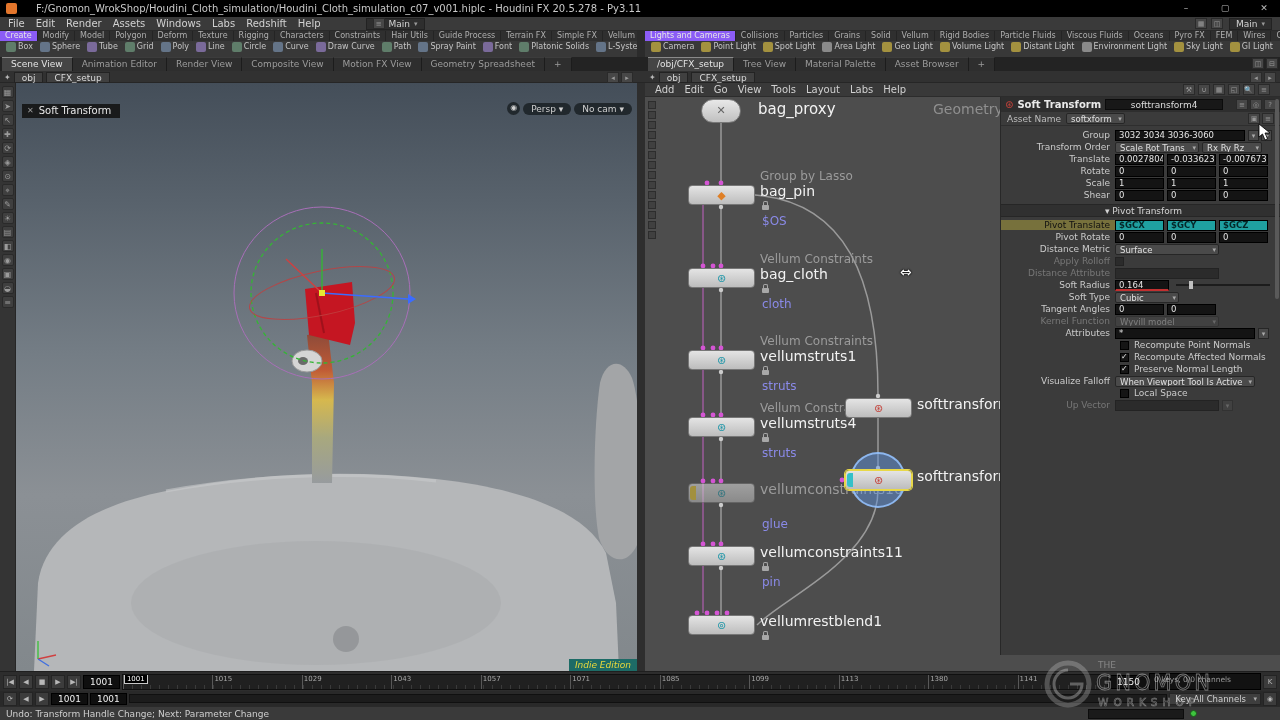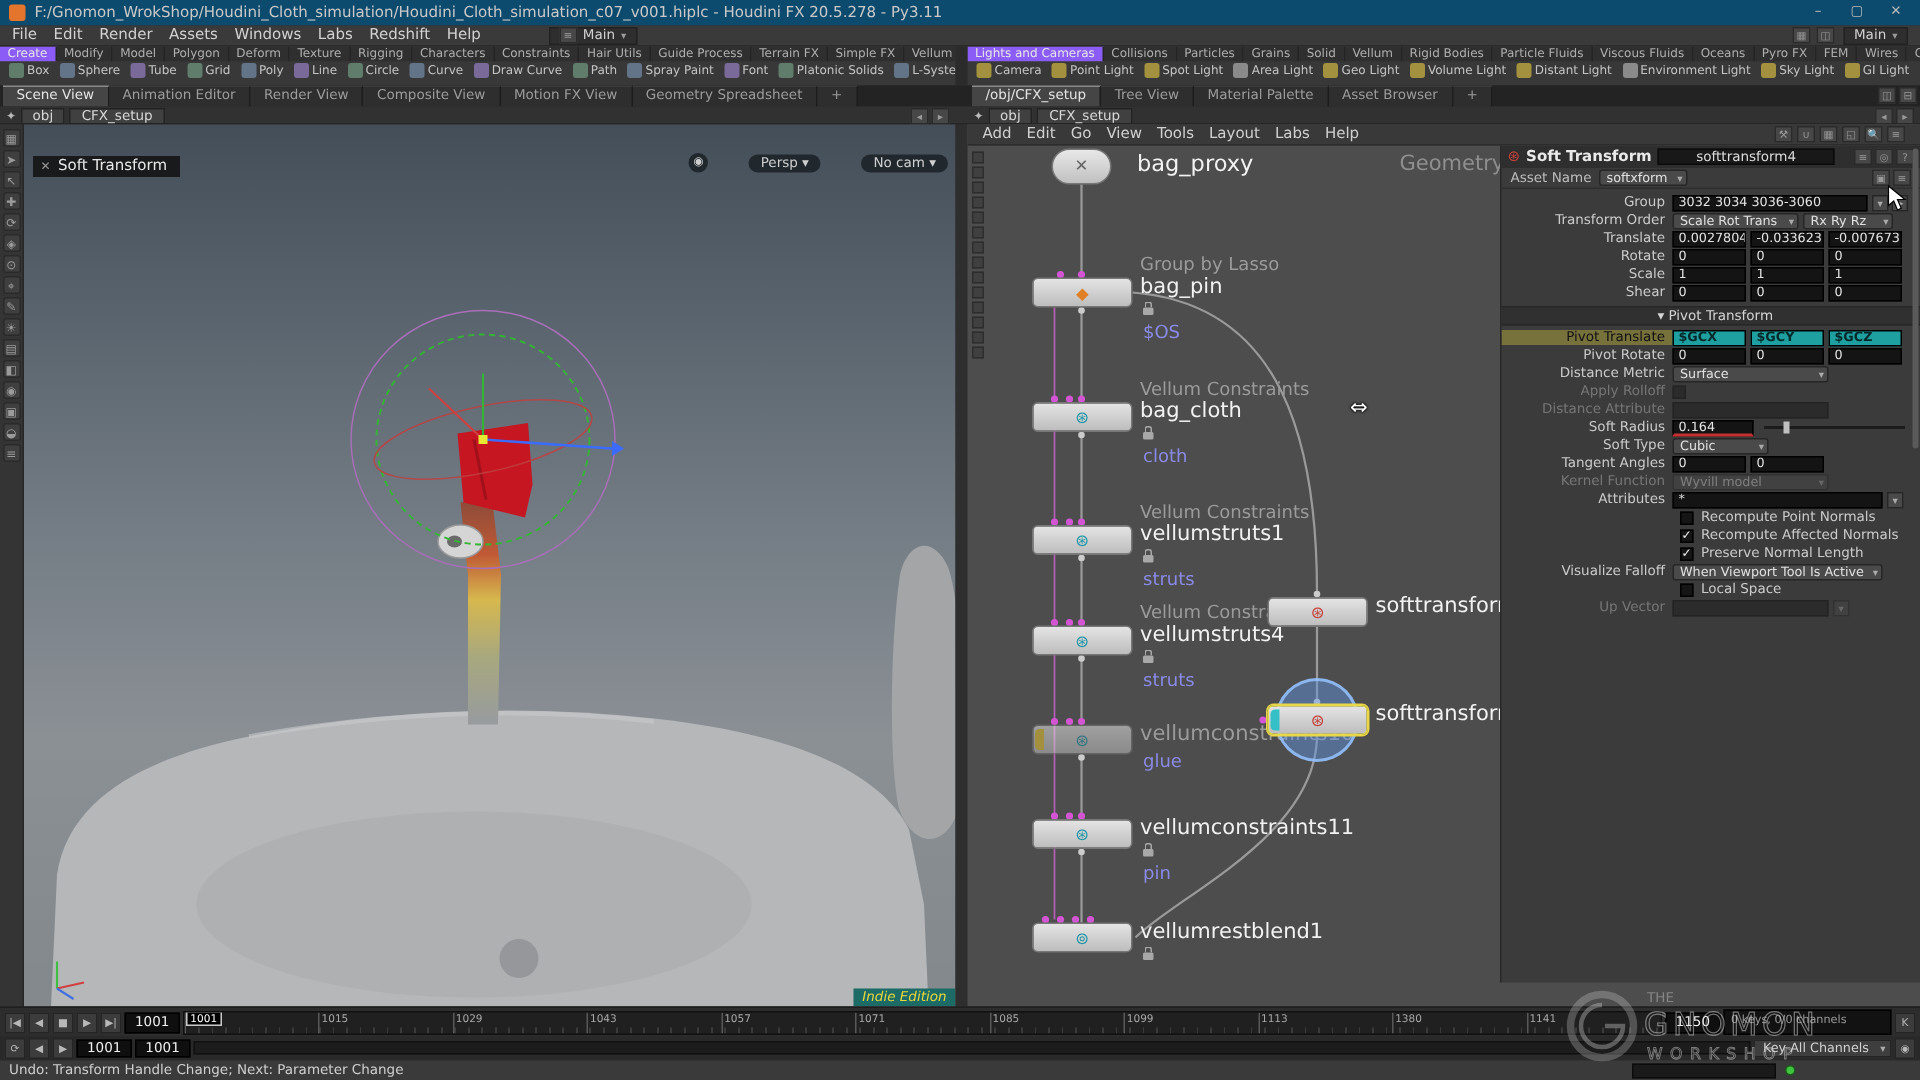--- a/index.html
+++ b/index.html
@@ -1,21 +1,21 @@
 <!DOCTYPE html>
 <html><head>
 <meta charset="utf-8">
 <style>
   * { margin:0; padding:0; box-sizing:border-box; }
   html,body { width:1280px; height:720px; overflow:hidden; }
   body { font-family:"DejaVu Sans", sans-serif; background:#2b2b2b; color:#ccc; }
   .app { position:relative; width:1280px; height:720px; background:#2b2b2b; }
 
   
-  .titlebar { position:absolute; left:0; top:0; width:1280px; height:17px; background:#0c4a6e; display:flex; align-items:center; padding:0 6px; gap:6px; font-size:10px; color:#c9c9c9; }
+  .titlebar { position:absolute; left:0; top:0; width:1280px; height:17px; background:#000000; display:flex; align-items:center; padding:0 6px; gap:19px; font-size:10px; color:#c9c9c9; }
   .hlogo { width:11px; height:11px; background:#e3762c; border-radius:2px; flex:none; }
   .titlebar .spacer { flex:1; }
   .winbtn { width:20px; height:13px; text-align:center; line-height:12px; font-size:9px; color:#bbb; }
 
   
   .menubar { position:absolute; left:0; top:17px; width:1280px; height:14px; background:#3a3a3a; display:flex; align-items:center; padding:0 8px; gap:11px; font-size:10px; color:#d2d2d2; border-bottom:1px solid #2a2a2a; }
   .desk { display:flex; align-items:center; gap:4px; margin-left:34px; background:#2e2e2e; border:1px solid #222; padding:0 6px; height:12px; font-size:9px; }
   .menubar .rgt { margin-left:auto; display:flex; align-items:center; gap:4px; }
   .mico { width:12px; height:11px; background:#474747; border:1px solid #2a2a2a; font-size:7px; line-height:10px; text-align:center; color:#999; }
 
@@ -53,21 +53,21 @@
 
   
   .vptools { position:absolute; left:0; top:83px; width:16px; height:588px; background:#343434; display:flex; flex-direction:column; align-items:center; gap:2px; padding-top:3px; border-right:1px solid #262626; }
   .vtool { width:12px; height:12px; background:#3f3f3f; border:1px solid #2a2a2a; border-radius:2px; color:#9b9b9b; font-size:8px; line-height:11px; text-align:center; flex:none; }
 
   
   .viewport { position:absolute; left:16px; top:83px; width:621px; height:588px; overflow:hidden; background:linear-gradient(180deg,#444e59 0%, #58626c 20%, #747d85 46%, #8b9095 70%, #82888c 100%); }
   .vp-state { position:absolute; left:6px; top:21px; display:flex; align-items:center; gap:5px; background:rgba(18,18,18,.88); color:#e8e8e8; font-size:10px; padding:1px 9px 2px 5px; }
   .vp-state .x { color:#9a9a9a; font-size:8px; }
   .vp-pills { position:absolute; right:5px; top:19px; display:flex; gap:3px; align-items:center; }
-  .pill { background:rgba(25,30,34,.82); color:#cfcfcf; font-size:9px; padding:1px 8px; border-radius:8px; white-space:nowrap;margin-left:24px; }
+  .pill { background:rgba(25,30,34,.82); color:#cfcfcf; font-size:9px; padding:1px 8px; border-radius:8px; white-space:nowrap; }
   .roundbtn { width:13px; height:13px; border-radius:50%; background:rgba(25,30,34,.82); color:#cfcfcf; font-size:8px; text-align:center; line-height:12px; }
   .indie { position:absolute; right:0px; bottom:0px; background:#1d6b66; color:#e8d83c; font-size:9px; padding:1px 6px;font-style:italic; }
   .vsplit { position:absolute; left:637px; top:83px; width:8px; height:588px; background:#2e2e2e; }
 
   
   .netpane { position:absolute; left:645px; top:83px; width:635px; height:588px; background:#4d4d4d; overflow:hidden; }
   .netmenu { position:absolute; left:0; top:0; width:635px; height:14px; background:#393939; border-bottom:1px solid #2c2c2c; display:flex; align-items:center; gap:10px; font-size:10px; color:#d0d0d0; padding:0 10px; }
   .netmenu .rgt { margin-left:auto; display:flex; gap:3px; }
   .netcanvas { position:absolute; left:0; top:14px; width:635px; height:574px; }
   .badges { position:absolute; left:3px; top:4px; display:flex; flex-direction:column; gap:2px; }
@@ -575,21 +575,21 @@
       <div class="nlock" style="left:117px;top:336px">
           <span class="lock"></span>
         </div>
       <div class="nctx" style="left:117px;top:349px">struts</div>
 
       <div class="node dim" style="left:43px;top:386px">
           <span class="flagL"></span>
           <span class="nicon teal">⊛</span>
         </div>
       <div class="nname dim" style="left:115px;top:384px">vellumconstraints10</div>
-      <div class="nctx" style="left:117px;top:403px">glue</div>
+      <div class="nctx" style="left:117px;top:420px">glue</div>
 
       <div class="node" style="left:43px;top:449px">
           <span class="nicon teal">⊛</span>
         </div>
       <div class="nname" style="left:115px;top:447px">vellumconstraints11</div>
       <div class="nlock" style="left:117px;top:465px">
           <span class="lock"></span>
         </div>
       <div class="nctx" style="left:117px;top:478px">pin</div>
 

